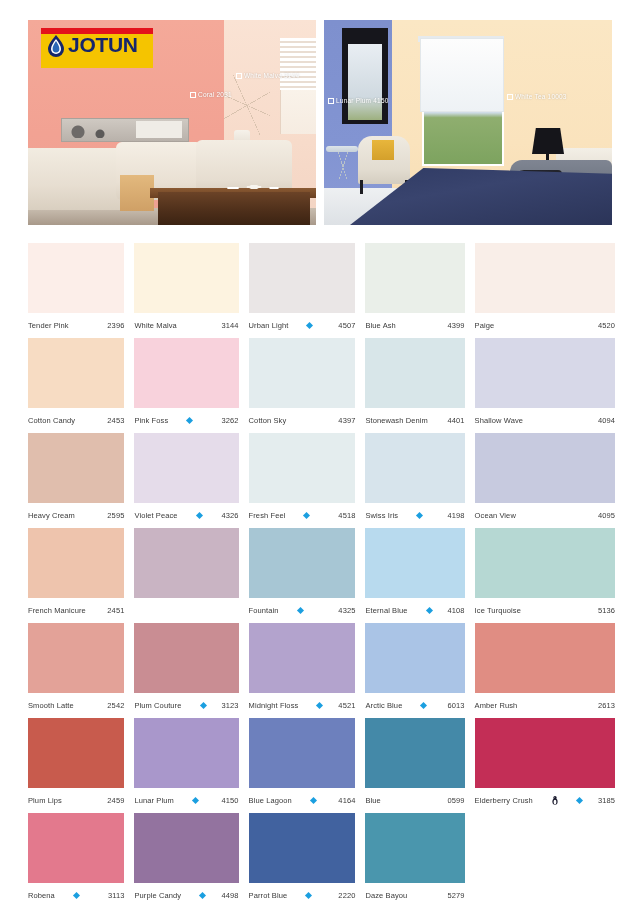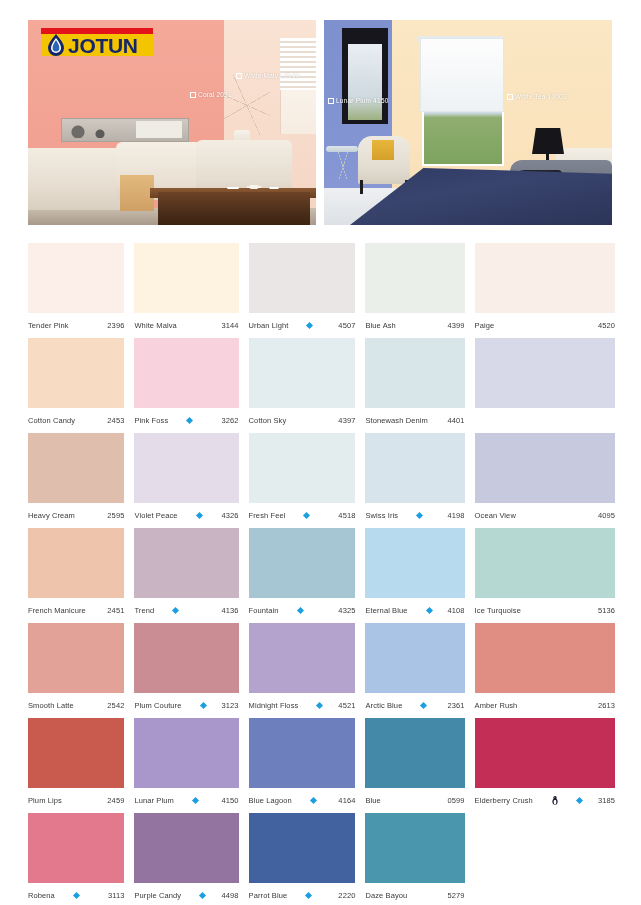--- a/index.html
+++ b/index.html
@@ -259,24 +259,23 @@
   }
   .tag-coral      { left: 162px; top: 71px; }
   .tag-whitemalva { left: 208px; top: 52px; }
   .tag-lunarplum  { left: 4px;   top: 77px; }
   .tag-whitetea   { left: 183px; top: 73px; }
 
   
   .logo {
     position: absolute;
     left: 13px; top: 14px;
-    width: 112px; height: 22px;
+    width: 112px; height: 34px;
     background: #f5c400;
     display: flex;
-    align-items: center;
   }
   .logo-bar {
     position: absolute;
     left: 13px; top: 8px;
     width: 112px; height: 6px;
     background: #e3131c;
   }
   .logo-mark {
     width: 22px; height: 24px;
     margin-left: 4px;
@@ -476,20 +475,24 @@
     </div>
     <div class="cell">
       <div class="chip" style="background: rgb(216, 230, 233);"></div>
       <div class="meta">
         <span class="cname">Stonewash Denim</span>
         <span class="ccode">4401</span>
       </div>
     </div>
     <div class="cell">
       <div class="chip" style="background: rgb(215, 216, 232);"></div>
+      <div class="meta">
+        <span class="cname">Shallow Wave</span>
+        <span class="ccode">4094</span>
+      </div>
     </div>
     <div class="cell">
       <div class="chip" style="background: rgb(224, 190, 173);"></div>
       <div class="meta">
         <span class="cname">Heavy Cream</span>
         <span class="ccode">2595</span>
       </div>
     </div>
     <div class="cell">
       <div class="chip" style="background: rgb(229, 220, 234);"></div>
@@ -524,25 +527,20 @@
     </div>
     <div class="cell">
       <div class="chip" style="background: rgb(238, 196, 173);"></div>
       <div class="meta">
         <span class="cname">French Manicure</span>
         <span class="ccode">2451</span>
       </div>
     </div>
     <div class="cell">
       <div class="chip" style="background: rgb(201, 180, 195);"></div>
-      <div class="meta">
-        <span class="cname">Trend</span>
-        <span class="diamond" style="background: rgb(27, 159, 224);"></span>
-        <span class="ccode">4136</span>
-      </div>
     </div>
     <div class="cell">
       <div class="chip" style="background: rgb(167, 198, 212);"></div>
       <div class="meta">
         <span class="cname">Fountain</span>
         <span class="diamond" style="background: rgb(27, 159, 224);"></span>
         <span class="ccode">4325</span>
       </div>
     </div>
     <div class="cell">
@@ -581,21 +579,21 @@
         <span class="cname">Midnight Floss</span>
         <span class="diamond" style="background: rgb(27, 159, 224);"></span>
         <span class="ccode">4521</span>
       </div>
     </div>
     <div class="cell">
       <div class="chip" style="background: rgb(170, 196, 230);"></div>
       <div class="meta">
         <span class="cname">Arctic Blue</span>
         <span class="diamond" style="background: rgb(27, 159, 224);"></span>
-        <span class="ccode">2361</span>
+        <span class="ccode">6013</span>
       </div>
     </div>
     <div class="cell">
       <div class="chip" style="background: rgb(224, 141, 131);"></div>
       <div class="meta">
         <span class="cname">Amber Rush</span>
         <span class="ccode">2613</span>
       </div>
     </div>
     <div class="cell">

